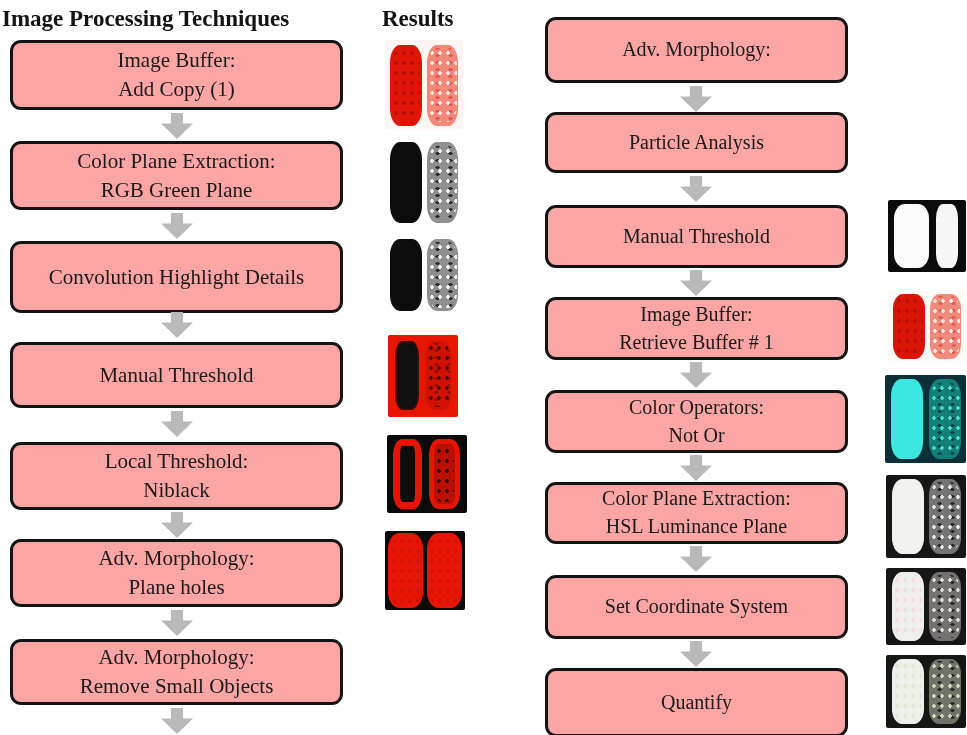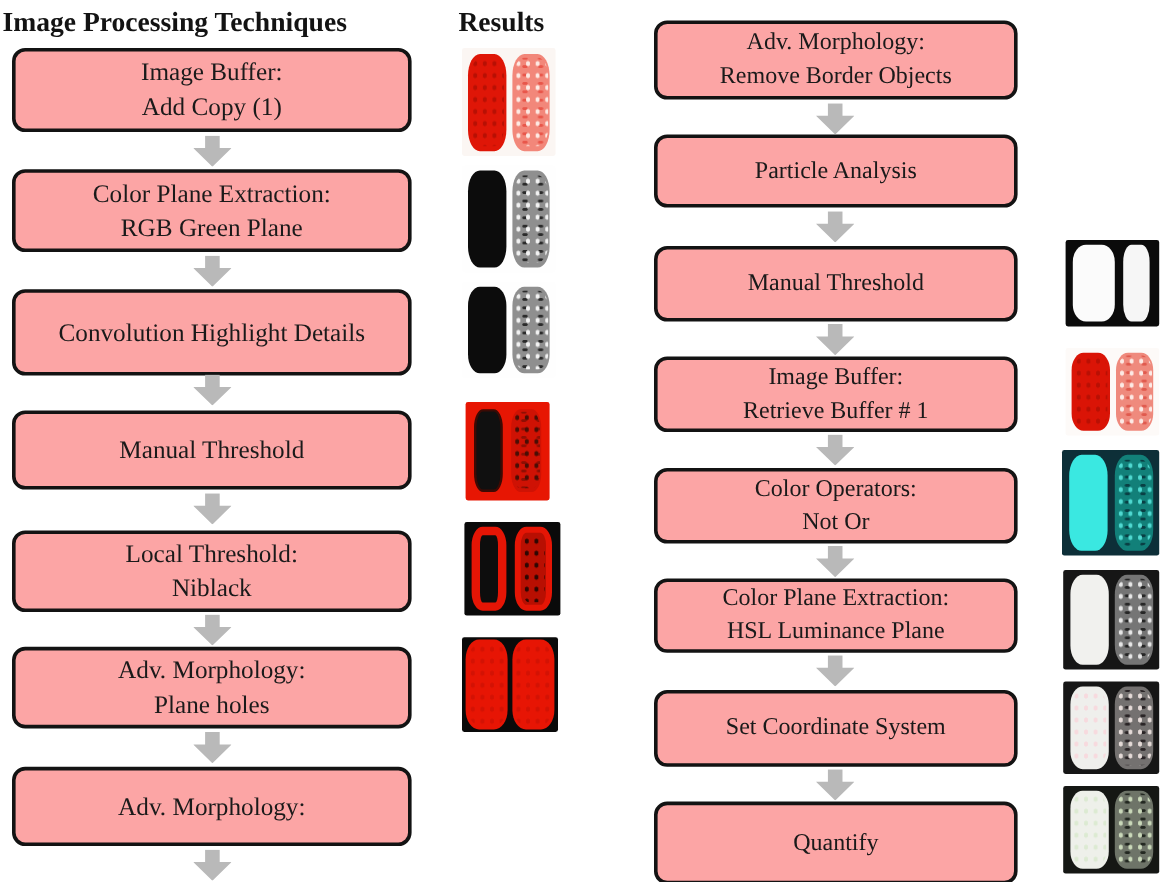--- a/index.html
+++ b/index.html
@@ -126,33 +126,33 @@
   <div class="fbox box-l lb5">
     <span>Local Threshold:</span>
     <span>Niblack</span>
   </div>
   <div class="fbox box-l lb6">
     <span>Adv. Morphology:</span>
     <span>Plane holes</span>
   </div>
   <div class="fbox box-l lb7">
     <span>Adv. Morphology:</span>
+    <span>Remove Small Objects</span>
   </div>
 
   <div class="arrow arrow-l la1"></div>
   <div class="arrow arrow-l la2"></div>
   <div class="arrow arrow-l la3"></div>
   <div class="arrow arrow-l la4"></div>
   <div class="arrow arrow-l la5"></div>
   <div class="arrow arrow-l la6"></div>
   <div class="arrow arrow-l la7"></div>
 
   <div class="fbox box-r rb1">
     <span>Adv. Morphology:</span>
-    <span>Remove Border Objects</span>
   </div>
   <div class="fbox box-r rb2">
     <span>Particle Analysis</span>
     <span></span>
   </div>
   <div class="fbox box-r rb3">
     <span>Manual Threshold</span>
     <span></span>
   </div>
   <div class="fbox box-r rb4">

